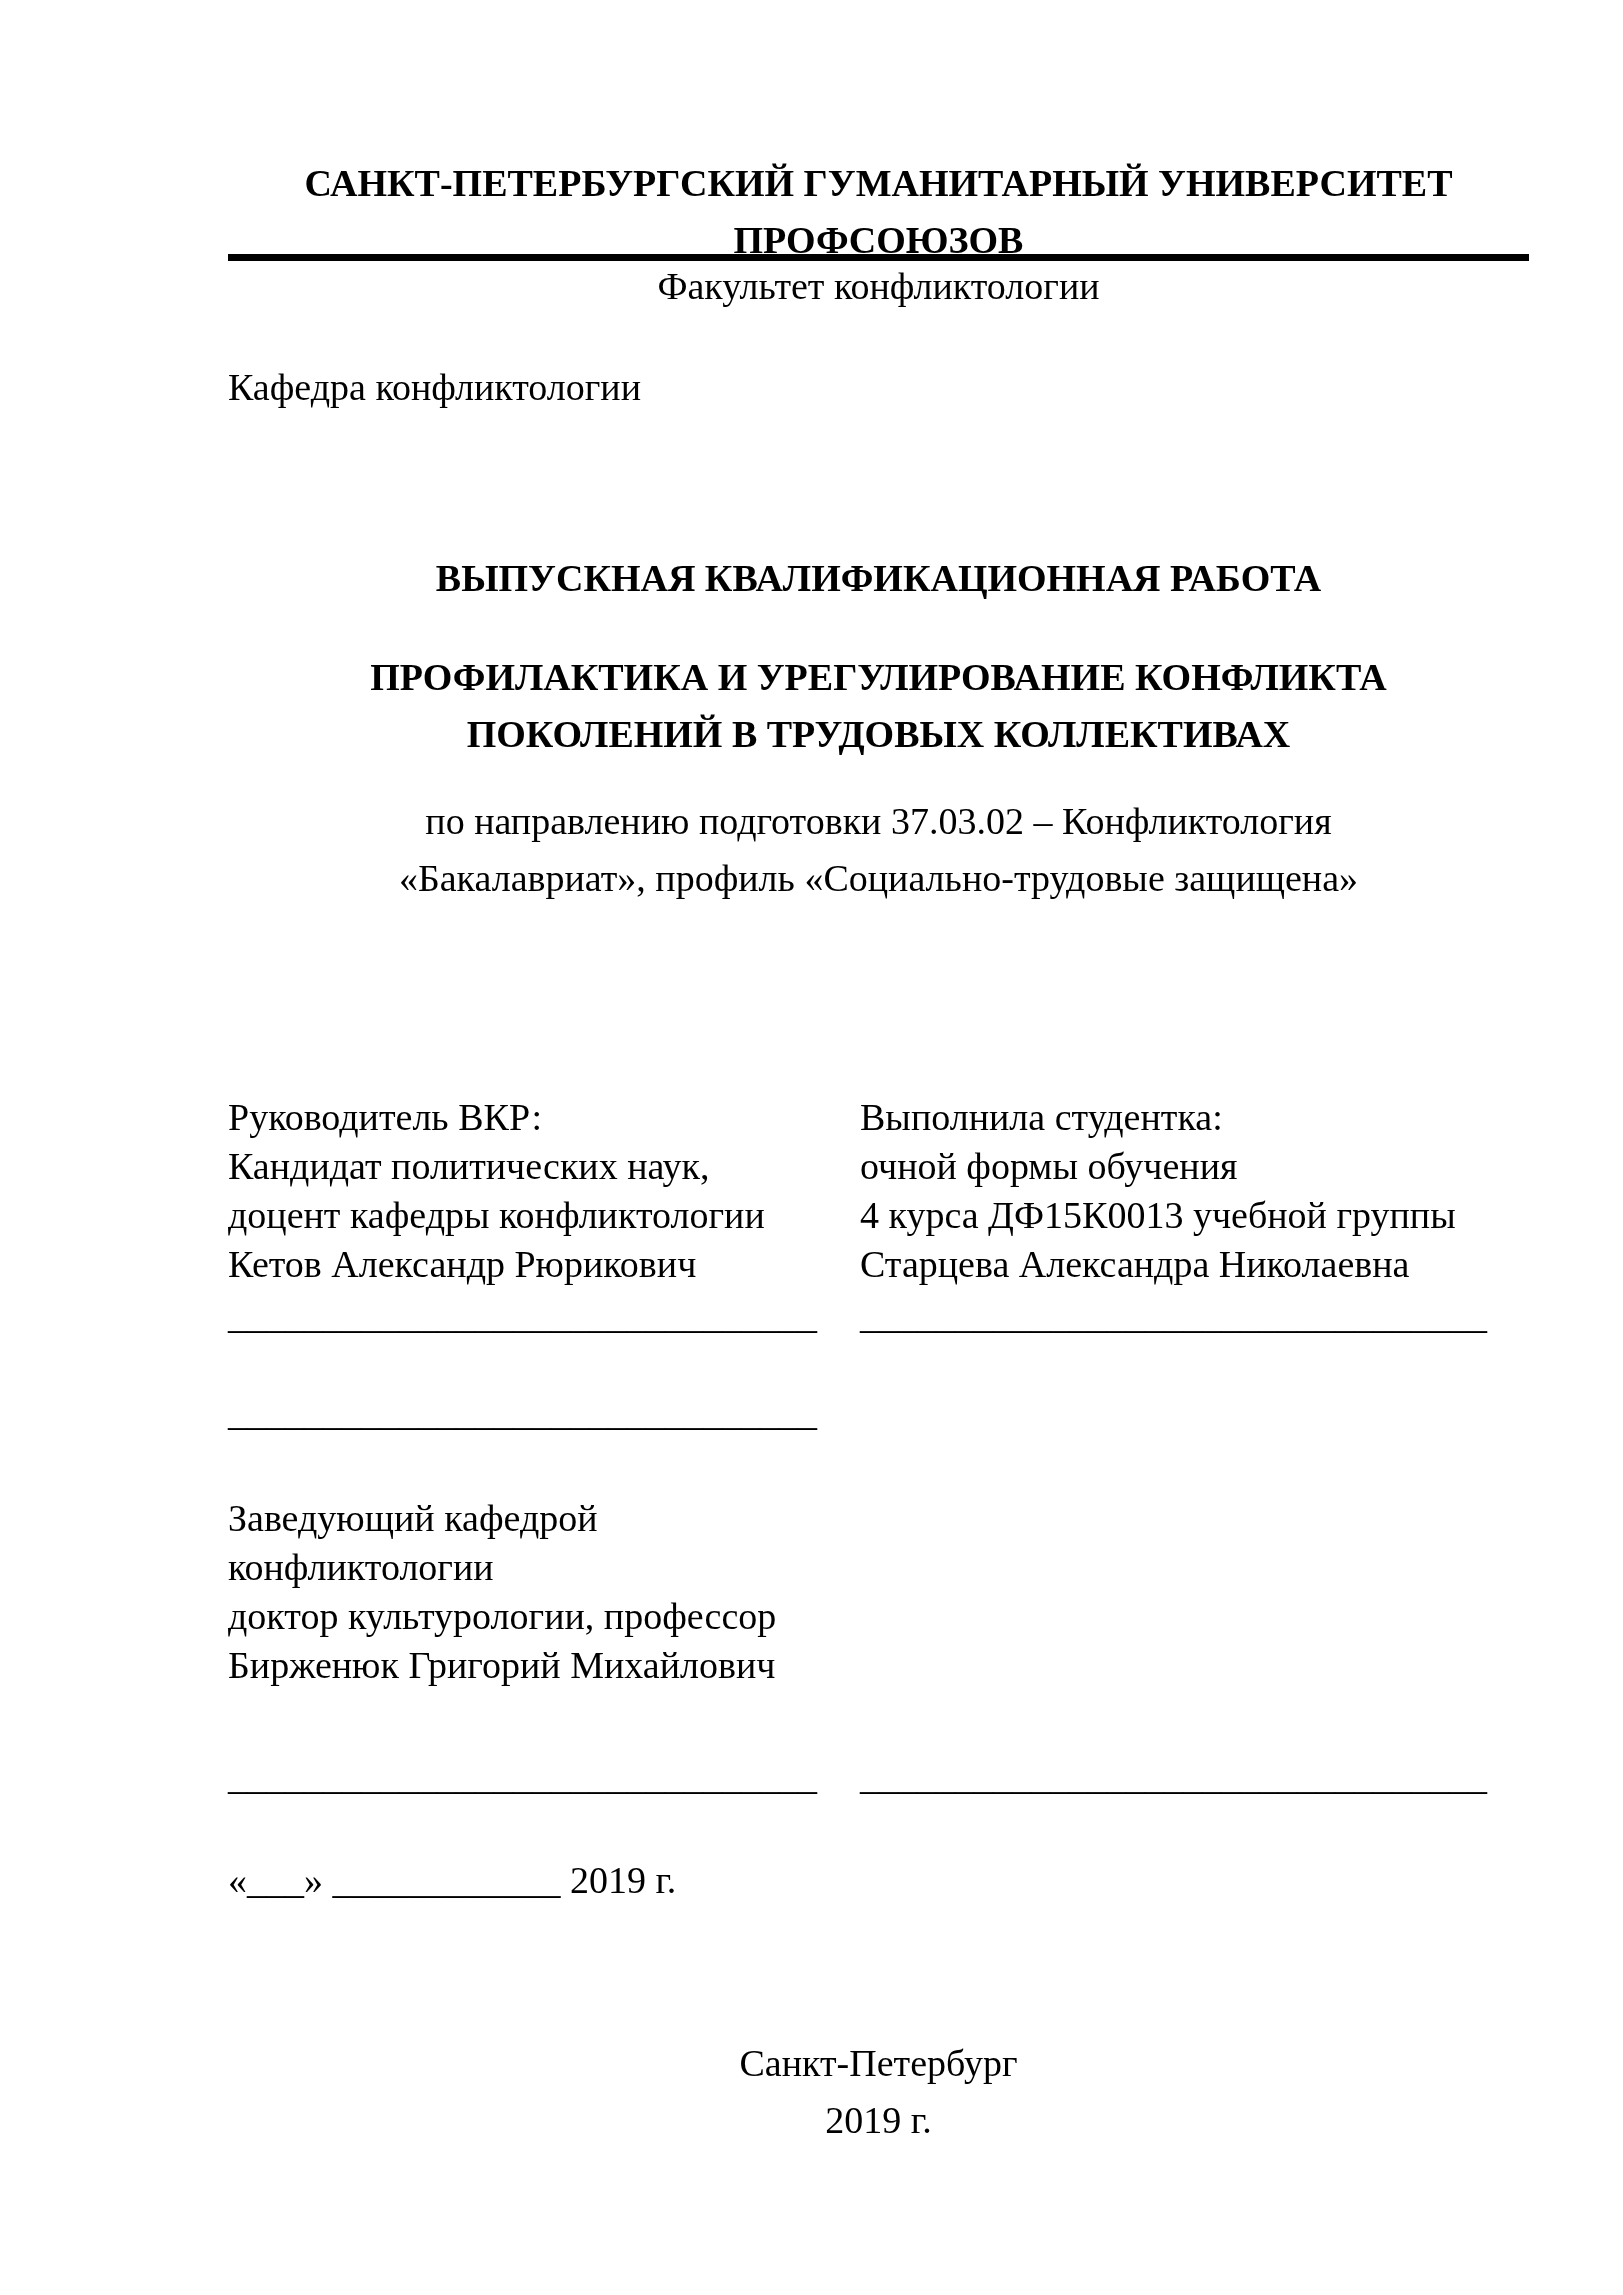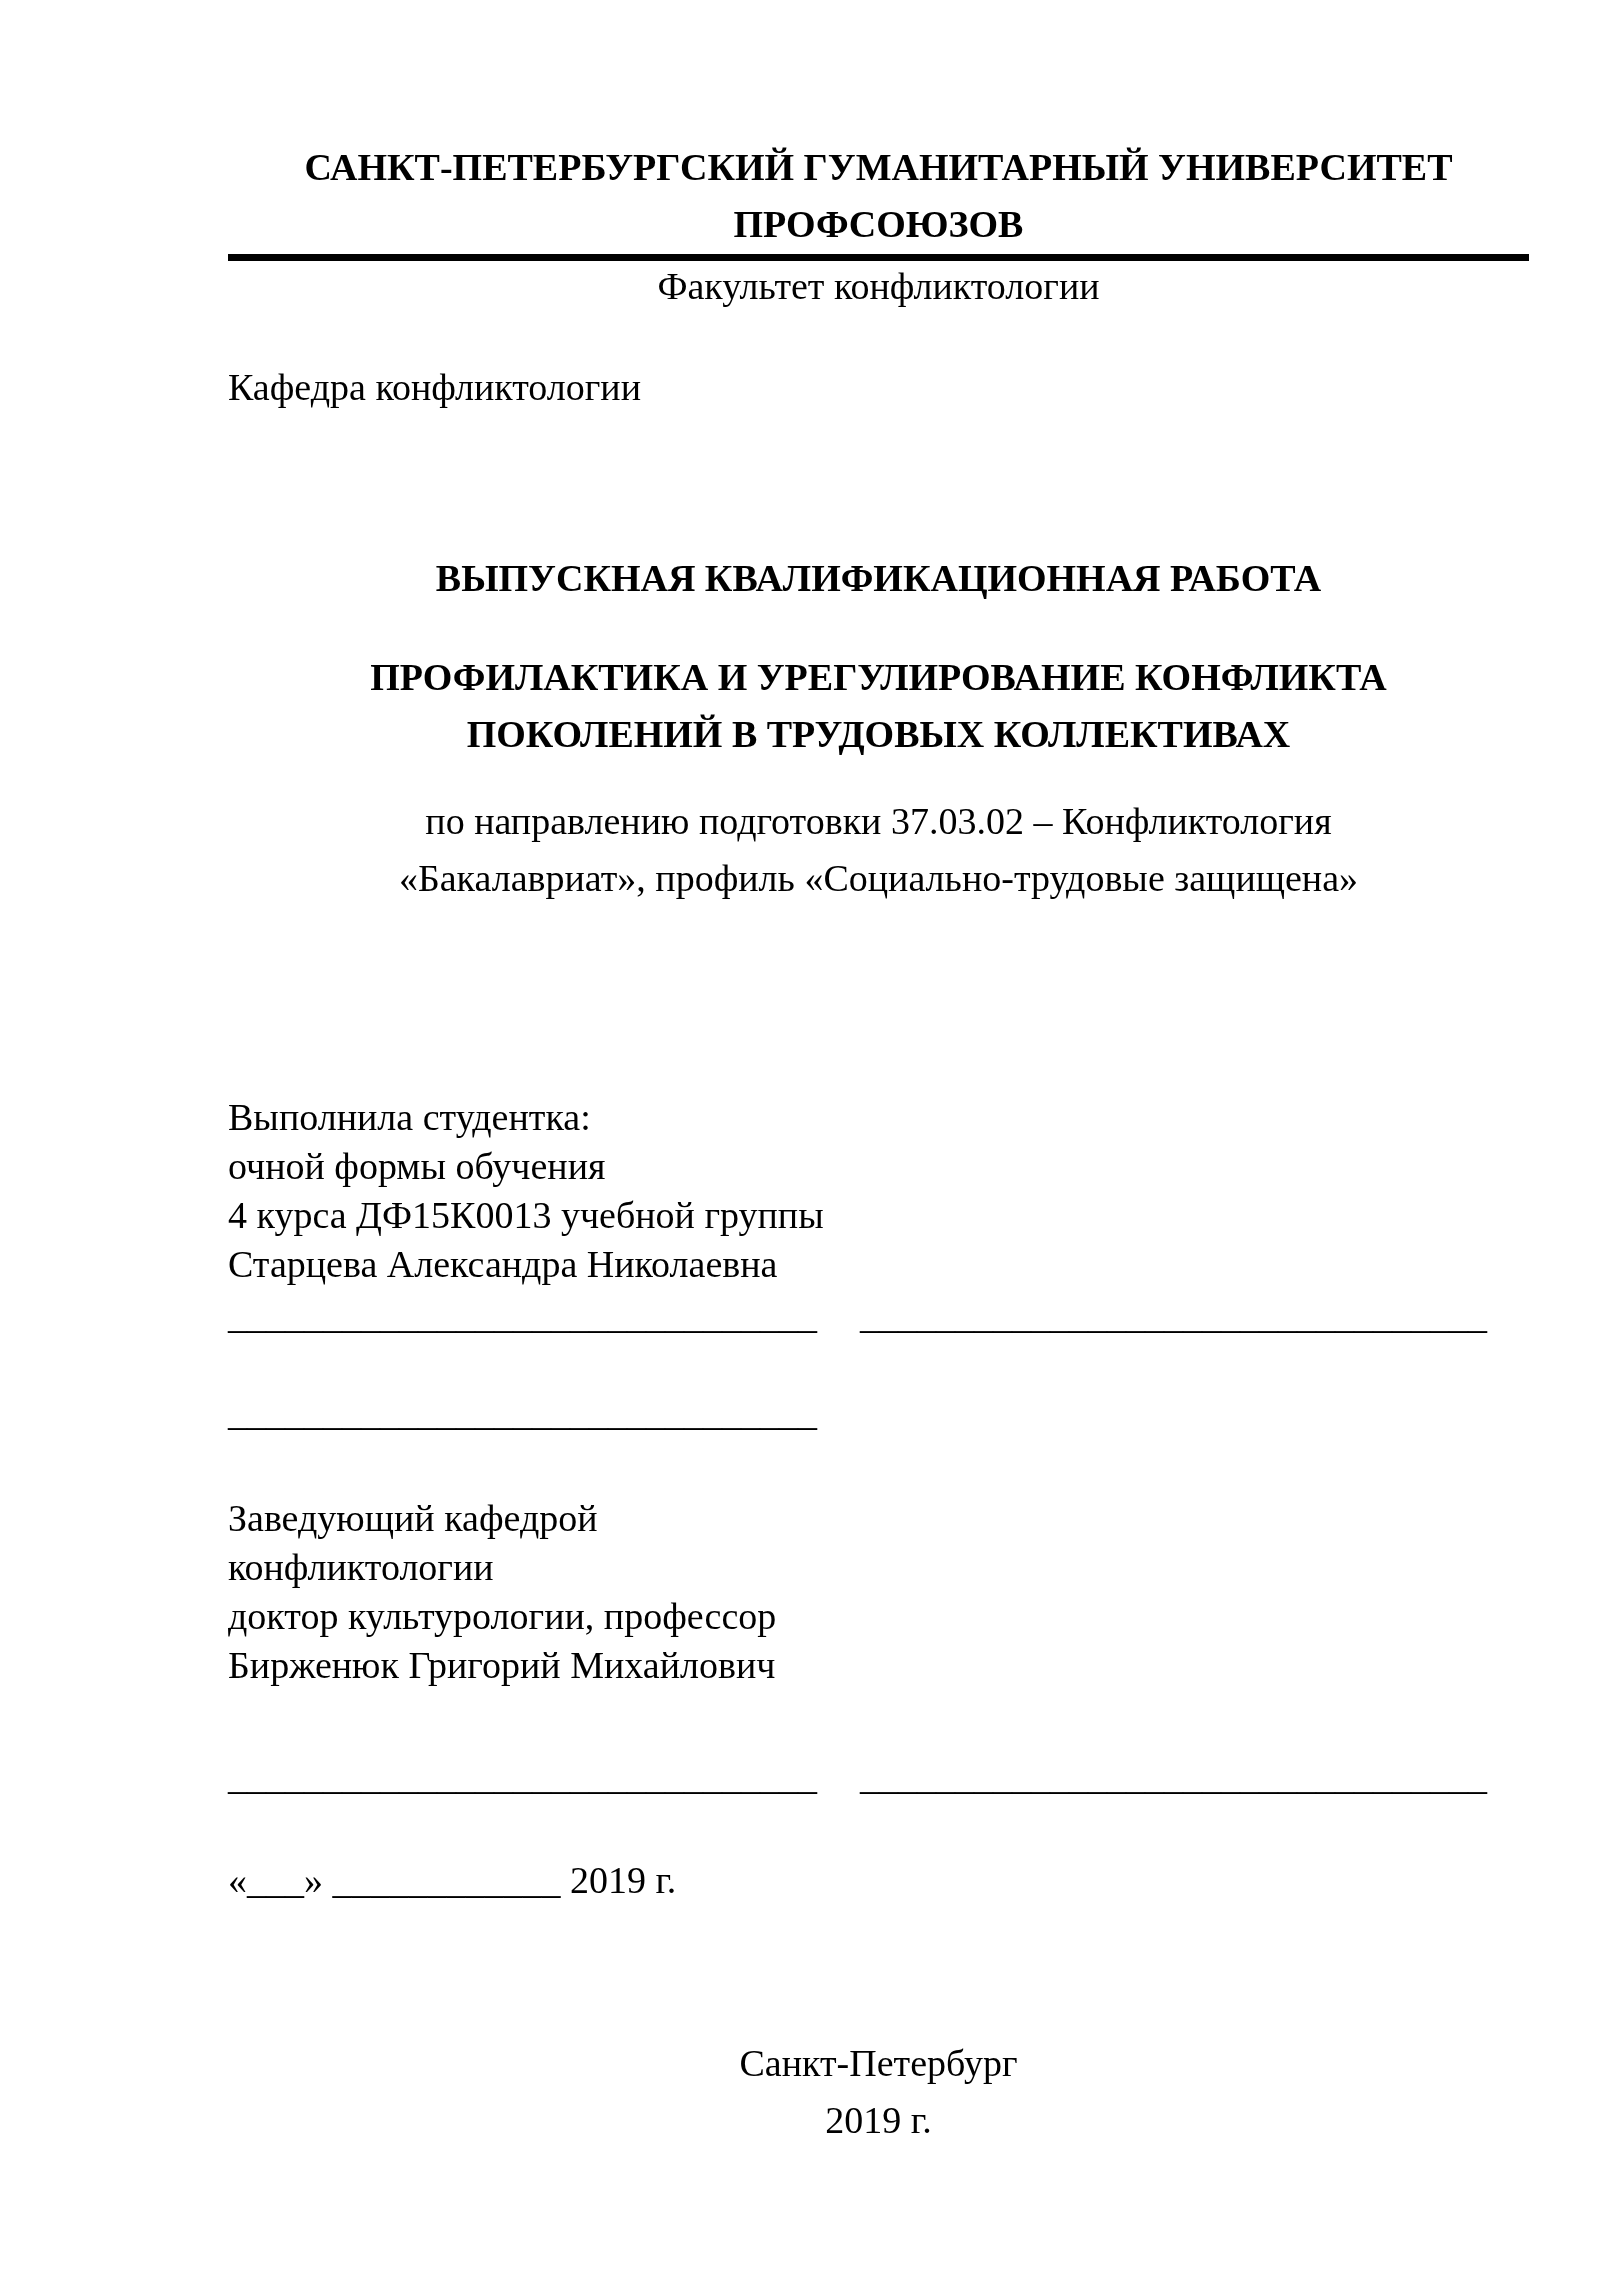--- a/index.html
+++ b/index.html
@@ -38,39 +38,45 @@
   }
   .cols { display: flex; }
   .col-l { flex: none; width: 632px; }
   .col-r { flex: 1; min-width: 0; }
 </style>
 </head>
 <body>
 
 <div class="page">
 
-  <div class="abs center bold lh-head prelines" style="top:139px">САНКТ-ПЕТЕРБУРГСКИЙ ГУМАНИТАРНЫЙ УНИВЕРСИТЕТ
+  <div class="abs center bold lh-head prelines" style="top:155px">САНКТ-ПЕТЕРБУРГСКИЙ ГУМАНИТАРНЫЙ УНИВЕРСИТЕТ
 ПРОФСОЮЗОВ</div>
 
   <div class="rule" style="top:254px"></div>
 
   <div class="abs center lh-head" style="top:258px">Факультет конфликтологии</div>
 
   <div class="abs right lh-head" style="top:359px">Кафедра конфликтологии</div>
 
   <div class="abs center bold lh-head" style="top:550px">ВЫПУСКНАЯ КВАЛИФИКАЦИОННАЯ РАБОТА</div>
 
   <div class="abs center bold lh-head prelines" style="top:649px">ПРОФИЛАКТИКА И УРЕГУЛИРОВАНИЕ КОНФЛИКТА
 ПОКОЛЕНИЙ В ТРУДОВЫХ КОЛЛЕКТИВАХ</div>
 
   <div class="abs center lh-head" style="top:793px">по направлению подготовки 37.03.02 – Конфликтология</div>
 
   <div class="abs center lh-head" style="top:850px">«Бакалавриат», профиль «Социально-трудовые защищена»</div>
 
   <div class="abs cols lh-sig" style="top:1093px">
+    <div class="col-l">
+      <div>Руководитель ВКР:</div>
+      <div>Кандидат политических наук,</div>
+      <div>доцент кафедры конфликтологии</div>
+      <div>Кетов Александр Рюрикович</div>
+    </div>
     <div class="col-r">
       <div>Выполнила студентка:</div>
       <div>очной формы обучения</div>
       <div>4 курса ДФ15К0013 учебной группы</div>
       <div>Старцева Александра Николаевна</div>
     </div>
   </div>
 
   <div class="abs cols lh-sig" style="top:1291px">
     <div class="col-l">_______________________________</div>

